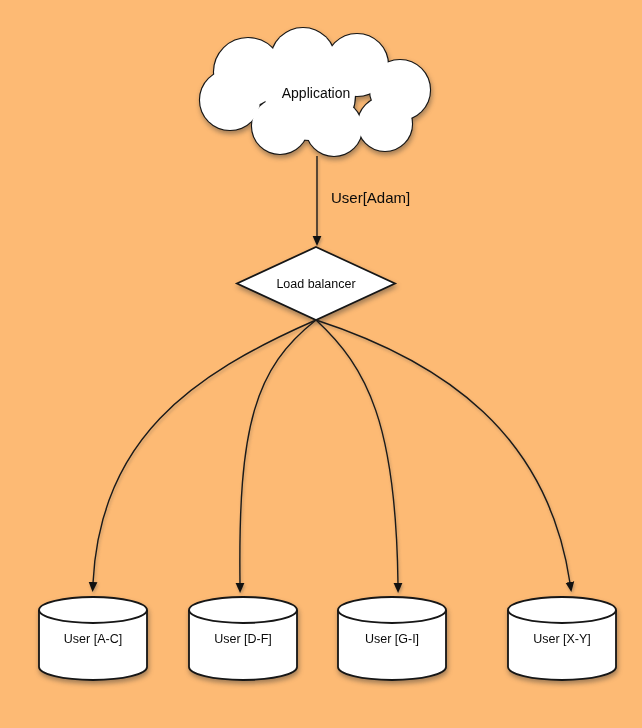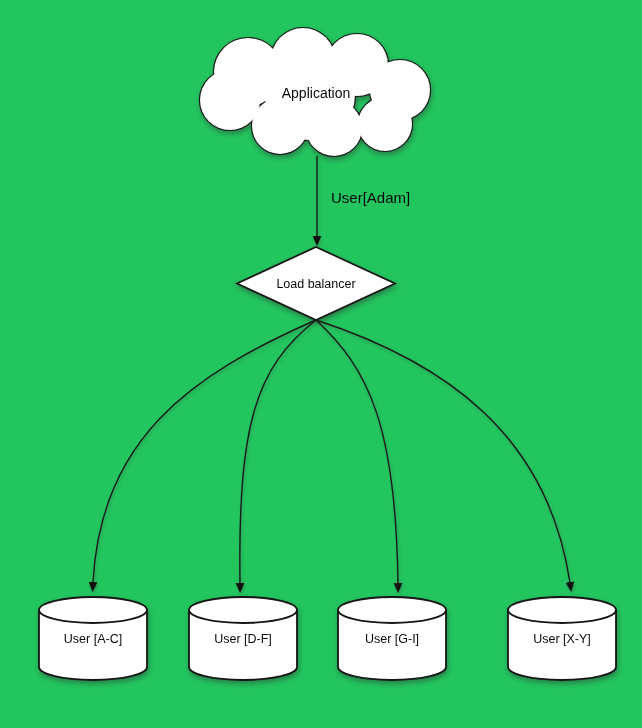--- a/index.html
+++ b/index.html
@@ -10,21 +10,21 @@
   body {
     width: 642px;
     height: 728px;
     overflow: hidden;
     font-family: "Liberation Sans", "DejaVu Sans", sans-serif;
   }
   #diagram-root {
     position: relative;
     width: 642px;
     height: 728px;
-    background: #22c55e;
+    background: #fdba74;
   }
   svg { display: block; }
   .shadow-shape { filter: drop-shadow(1px 3px 2.5px rgba(50,50,50,0.45)); }
   .shadow-edge  { filter: drop-shadow(1px 2px 1.5px rgba(70,70,70,0.35)); }
   .node-fill    { fill: #ffffff; }
   .node-stroke  { stroke: #161616; }
   .edge-line    { fill: none; stroke: #1a1a1a; stroke-width: 1.4; }
   text {
     fill: #0a0a0a;
     font-family: "Liberation Sans", "DejaVu Sans", sans-serif;

